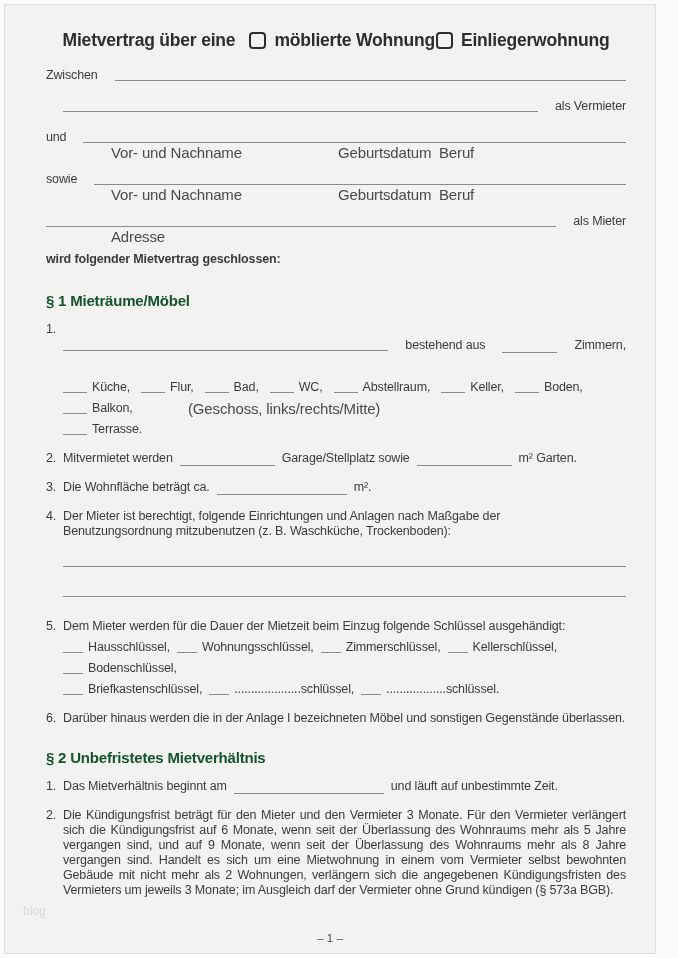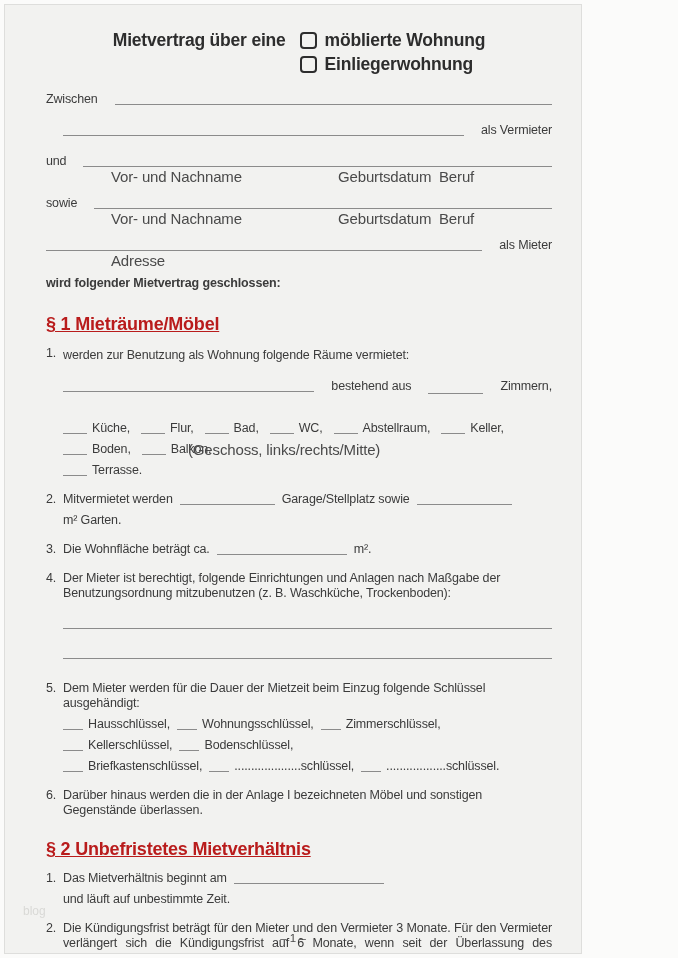--- a/index.html
+++ b/index.html
@@ -5,21 +5,21 @@
   html, body { margin: 0; padding: 0; }
   body {
     width: 678px; height: 958px;
     background: #fbfbfa;
     font-family: "Liberation Sans", sans-serif;
     color: #3b3b3b;
     -webkit-font-smoothing: antialiased;
   }
   .sheet {
     position: relative;
-    width: 578px; height: 950px;
+    width: 652px; height: 950px;
     margin: 4px;
     background: #f2f2f0;
     border: 1px solid #dededc;
     box-sizing: border-box;
     overflow: hidden;
   }
   .content {
     position: relative;
     padding: 20px 29px 0 41px; 
     font-size: 12.5px;
@@ -35,21 +35,21 @@
     margin: 4px 0 16px 0;
   }
   .form-title {
     margin: 0;
     font-size: 17.5px;
     font-weight: 700;
     color: #2d2d2d;
     line-height: 23px;
     letter-spacing: -0.2px;
   }
-  .options { display: flex; flex-direction: column; gap: 1px; }
+  .options { display: flex; flex-direction: row; gap: 1px; }
   .option { display: flex; align-items: center; gap: 8px; height: 23px; }
   .checkbox {
     width: 13px; height: 13px;
     border: 2px solid #2d2d2d;
     border-radius: 4px;
     background: transparent;
     flex: none;
     cursor: pointer;
   }
   .option-label {
@@ -86,30 +86,29 @@
 
   .mt6  { margin-top: 6px; }
   .mt10 { margin-top: 10px; }
   .mt14 { margin-top: 14px; }
   .mt16 { margin-top: 16px; }
   .mt26 { margin-top: 26px; }
 
   
   .section-heading {
     margin: 0;
-    font-size: 18px;
+    font-size: 15px;
     font-weight: 700;
-    color: #b91c1c;
+    color: #14532d;
     letter-spacing: -0.2px;
-    text-decoration: underline;
   }
   .item { display: flex; margin-top: 14px; }
   .num { flex: none; width: 17px; }
   .item-body { flex: 1; min-width: 0; }
-  .inline-wrap { display: flex; flex-wrap: wrap; column-gap: 7px; row-gap: 6px; }
+  .inline-wrap { display: flex; flex-wrap: wrap; align-items: flex-end; column-gap: 7px; row-gap: 6px; }
   .pair { white-space: nowrap; }
   .pair .blank { margin-right: 5px; }
   .rooms-row .pair { margin-right: 4px; }
   .justified { text-align: justify; }
 
   
   .page-number {
     position: absolute;
     bottom: 9px; left: 0; right: 0;
     text-align: center;
@@ -183,21 +182,20 @@
       <span class="sub pos-addr">Adresse</span>
     </div>
 
     <p class="mt10" style="margin:10px 0 0 0;font-weight:bold;">wird folgender Mietvertrag geschlossen:</p>
 
     <h2 class="section-heading mt26" style="margin-top:26px;">§ 1 Mieträume/Möbel</h2>
 
     <div class="item">
       <span class="num">1.</span>
       <div class="item-body">
-        <div style="margin-top:2px;">werden zur Benutzung als Wohnung folgende Räume vermietet:</div>
 
         <div class="row mt16">
           <span class="fill" style="max-width:343px;"></span>
           <span class="row-label">bestehend aus</span>
           <span class="blank w55"></span>
           <span class="row-label">Zimmern,</span>
         </div>
         <div class="sublabels">
           <span class="sub pos-geschoss">(Geschoss, links/rechts/Mitte)</span>
         </div>

